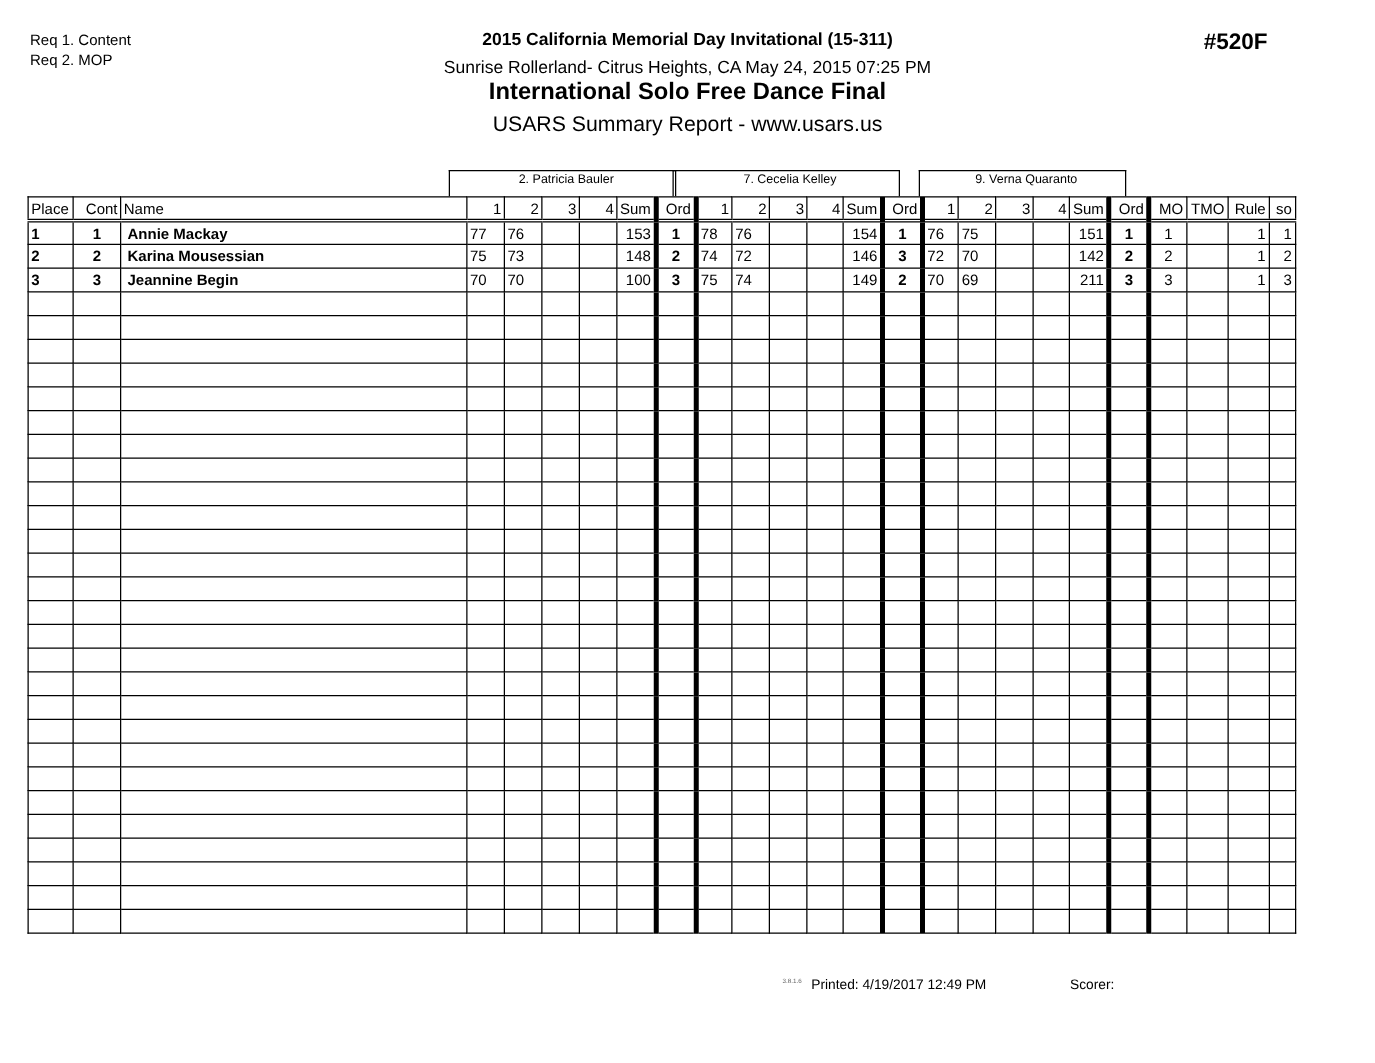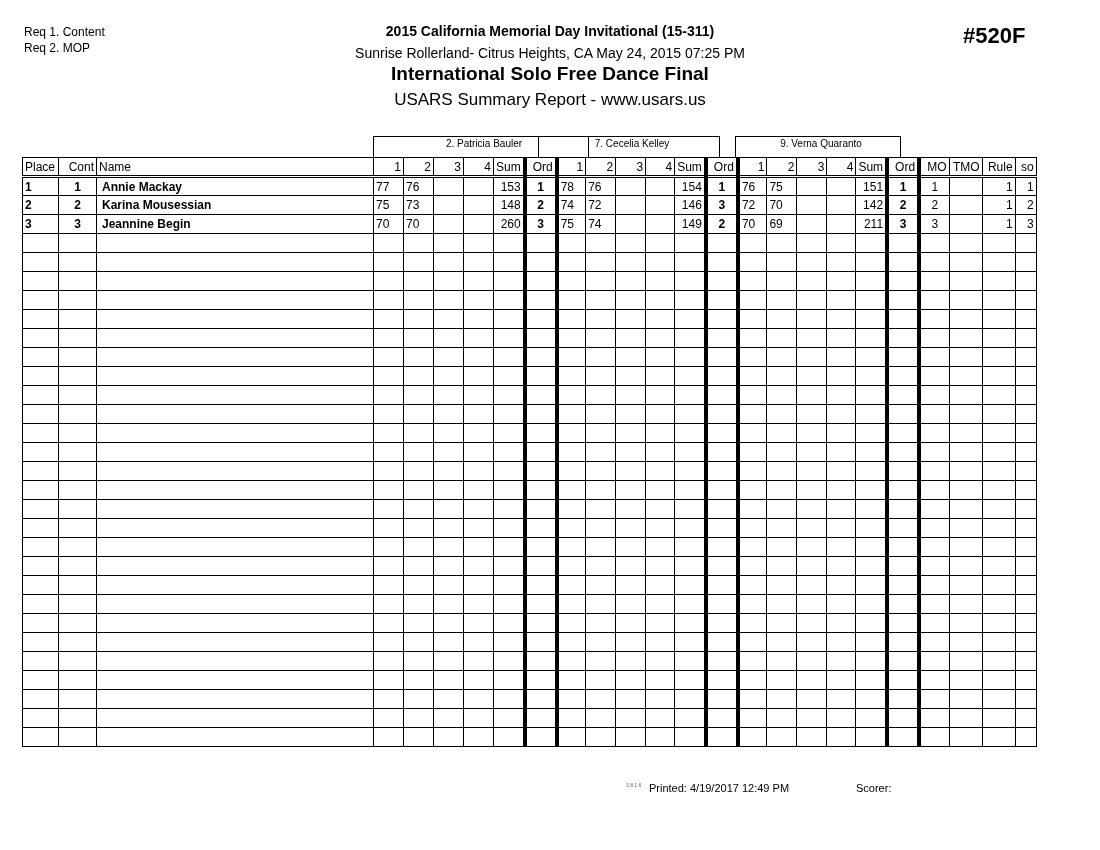--- a/index.html
+++ b/index.html
@@ -4,21 +4,21 @@
 <style>
   html, body { margin:0; padding:0; background:#ffffff; }
   body { width:1100px; height:850px; position:relative; overflow:hidden; font-family:"Liberation Sans", sans-serif; color:#000; }
   .abs { position:absolute;text-align:center; }
   .req { left:24px; font-size:12px; line-height:15px; }
   .title { left:0; width:1100px; text-align:center; }
   .t1 { top:23px; font-size:14px; font-weight:bold; }
   .t2 { top:45px; font-size:14px; }
   .t3 { top:63px; font-size:19px; font-weight:bold; }
   .t4 { top:90px; font-size:17px; }
-  .evnum { left:963px; top:23px; font-size:22px; font-weight:bold; }
+  .evnum { left:963px; top:23px; font-size:18px; font-weight:bold; }
   .judgebox { top:136px; height:21px; border:1px solid #000; border-bottom:none; font-size:10px; line-height:14px; padding-left:6px; box-sizing:border-box; }
   .grid { position:absolute; left:22px; top:157px; border-collapse:collapse; table-layout:fixed;border-radius:22px; }
   .grid td { border:1px solid #000; height:19px; padding:0 2px; font-size:12px; white-space:nowrap; overflow:hidden; box-sizing:border-box; }
   .grid tr.hdr td { font-size:12px; text-align:right; border-bottom:3px double #000; }
   .grid tr.hdr td.lft { text-align:left; }
   .grid td.thickL { border-left:4px solid #000; }
   .grid td.b { font-weight:bold; }
   .grid td.c { text-align:center; }
   .grid td.r { text-align:right; }
   .grid td.l { text-align:left; }
@@ -31,21 +31,21 @@
 
 <div class="abs req" style="top:25px;">Req 1. Content</div>
 <div class="abs req" style="top:41px;">Req 2. MOP</div>
 
 <div class="abs title t1">2015 California Memorial Day Invitational (15-311)</div>
 <div class="abs title t2">Sunrise Rollerland- Citrus Heights, CA  May 24, 2015  07:25 PM</div>
 <div class="abs title t3">International Solo Free Dance Final</div>
 <div class="abs title t4">USARS Summary Report - www.usars.us</div>
 <div class="abs evnum">#520F</div>
 
-<div class="abs judgebox" style="left:373px; width:216px;">2.  Patricia Bauler</div>
+<div class="abs judgebox" style="left:359px; width:182px;">2.  Patricia Bauler</div>
 <div class="abs judgebox" style="left:538px; width:182px;">7.  Cecelia Kelley</div>
 <div class="abs judgebox" style="left:735px; width:166px;">9.  Verna  Quaranto</div>
 
 <table class="grid">
   <colgroup>
     <col style="width:36px">
       <col style="width:38px">
       <col style="width:277px">
     <col style="width:30px">
       <col style="width:30px">
@@ -153,21 +153,21 @@
         <td class="r">2</td>
       </tr>
       <tr>
         <td class="b l">3</td>
         <td class="b c">3</td>
         <td class="name">Jeannine Begin</td>
         <td class="l">70</td>
         <td class="l">70</td>
         <td></td>
         <td></td>
-        <td class="r">260</td>
+        <td class="r">100</td>
         <td class="c b thickL">3</td>
         <td class="l thickL">75</td>
         <td class="l">74</td>
         <td></td>
         <td></td>
         <td class="r">149</td>
         <td class="c b thickL">2</td>
         <td class="l thickL">70</td>
         <td class="l">69</td>
         <td></td>

